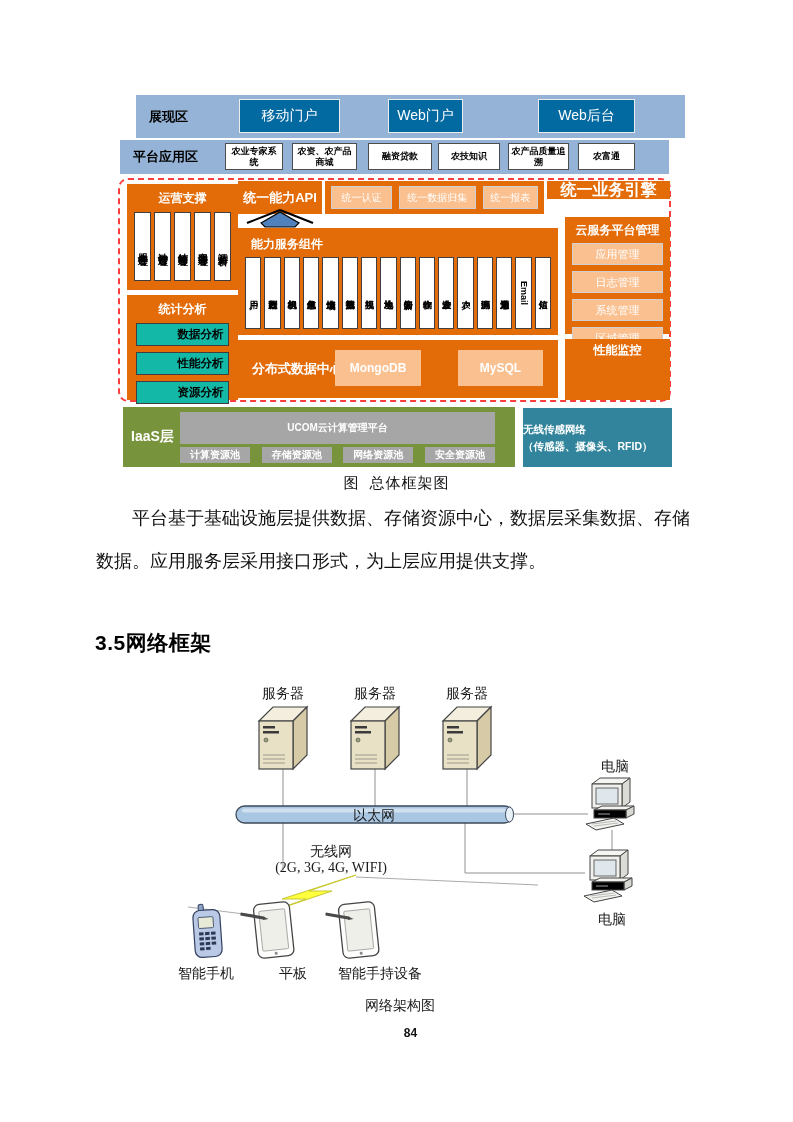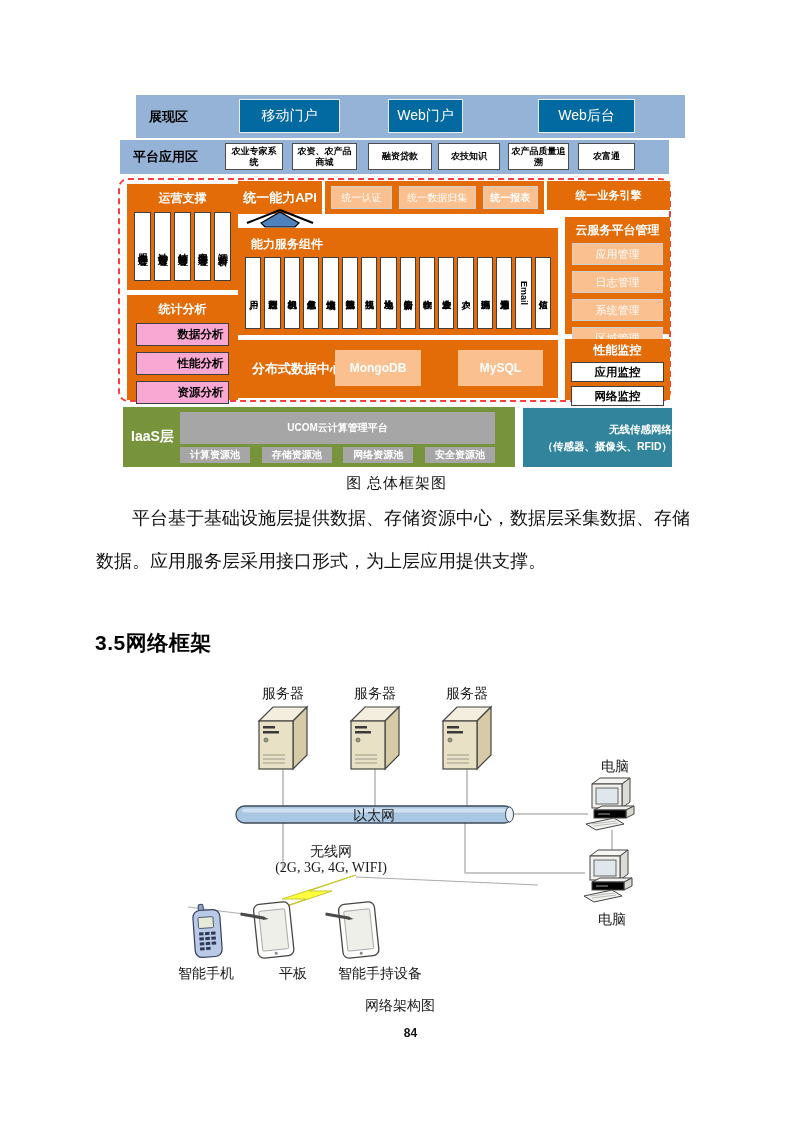--- a/index.html
+++ b/index.html
@@ -37,32 +37,32 @@
 
   #op-support{left:127px;top:184px;width:111px;height:106px;}
   #op-support .panel-title{font-size:12px;padding-top:6px;}
   #op-items{display:flex;gap:3px;padding:5px 7px 0;height:74px;box-sizing:border-box;}
   .vitem{flex:1;background:#fff;border:1px solid #3f3f3f;writing-mode:vertical-rl;
          font-size:10px;display:flex;align-items:center;justify-content:center;
          letter-spacing:1px;font-weight:bold;min-height:0;}
 
   #stats{left:127px;top:295px;width:111px;height:105px;}
   #stats .panel-title{font-size:12px;padding:6px 0 5px;}
-  .hitem{margin:0 9px 6px;height:21px;background:#f9a8d4;border:1px solid #3f3f3f;
+  .hitem{margin:0 9px 6px;height:21px;background:#14b8a6;border:1px solid #3f3f3f;
          font-size:11.5px;font-weight:bold;display:flex;align-items:center;justify-content:center;padding-left:36px;}
 
   #api-box{left:238px;top:181px;width:84px;height:33px;color:#fff;font-weight:bold;font-size:13px;}
   #api-btns{left:325px;top:181px;width:219px;height:33px;display:flex;align-items:center;
             gap:7px;padding:0 6px;box-sizing:border-box;background:#e36c09;position:absolute;}
   .api-btn{height:23px;background:#fac090;border:1px solid #cfcfcf;color:#fff;font-size:10px;
            display:flex;align-items:center;justify-content:center;box-sizing:border-box;}
   #api-btns .api-btn:nth-child(1){width:64px;}
   #api-btns .api-btn:nth-child(2){width:80px;}
-  #api-btns .api-btn:nth-child(3){width:58px;font-weight:bold;}
-  #engine-box{left:547px;top:181px;width:123px;height:29px;color:#fff;font-weight:bold;font-size:11px;}
+  #api-btns .api-btn:nth-child(3){width:58px;}
+  #engine-box{left:547px;top:181px;width:123px;height:18px;color:#fff;font-weight:bold;font-size:16px;}
 
   #arrow-wrap{left:246px;top:206px;width:68px;height:22px;}
 
   #capability{left:238px;top:228px;width:320px;height:107px;}
   #capability .panel-title{position:absolute;left:13px;top:8px;font-size:12px;}
   #cap-items{position:absolute;left:7px;right:7px;top:29px;height:72px;display:flex;gap:3px;}
   .citem{flex:1;background:#fff;border:1px solid #3f3f3f;writing-mode:vertical-rl;
          font-size:9px;font-weight:bold;display:flex;align-items:center;justify-content:center;
          padding:1px 0;min-width:0;}
 
@@ -87,24 +87,24 @@
   #iaas-label{position:absolute;left:8px;top:0;bottom:0;display:flex;align-items:center;
               color:#fff;font-weight:bold;font-size:14px;}
   #iaas-bars{position:absolute;left:57px;top:5px;width:315px;}
   .gray-bar{height:32px;background:#a6a6a6;color:#fff;font-weight:bold;font-size:10px;
             display:flex;align-items:center;justify-content:center;margin-bottom:3px;}
   #pools{display:flex;justify-content:space-between;margin-bottom:3px;}
   .pool{width:70px;height:16px;background:#a6a6a6;color:#fff;font-weight:bold;font-size:10px;
         display:flex;align-items:center;justify-content:center;}
   #sensor{left:523px;top:408px;width:149px;height:59px;background:#31849b;color:#fff;
           font-weight:bold;font-size:10.5px;text-align:center;display:flex;flex-direction:column;
-          align-items:flex-end;justify-content:center;line-height:1.6;}
-
-  
-  #caption1{left:120px;top:474px;width:553px;text-align:center;font-family:Liberation Serif, serif;
+          align-items:flex-start;justify-content:center;line-height:1.6;}
+
+  
+  #caption1{left:120px;top:474px;width:553px;text-align:center;font-family:Liberation Mono, monospace;
             font-size:15px;color:#111;letter-spacing:1px;}
   #para{left:96px;top:497px;width:606px;font-family:"Liberation Serif",serif;font-size:18px;color:#111;}
   .para-line{line-height:43px;white-space:nowrap;}
   .para-line:first-child{text-indent:2em;}
   #heading{left:95px;top:629px;font-size:21px;font-weight:bold;color:#000;letter-spacing:0.5px;}
   #pagenum{left:0;right:0;top:1026px;text-align:center;font-size:12px;font-weight:bold;color:#111;padding-left:28px;}
 
   
   #netsvg{left:160px;top:672px;}
   .netline{stroke:#909090;stroke-width:1;fill:none;}
@@ -214,24 +214,20 @@
     <div>
         <div class="cloud-btn">应用管理</div>
         <div class="cloud-btn">日志管理</div>
         <div class="cloud-btn">系统管理</div>
         <div class="cloud-btn">区域管理</div>
       </div>
   </div>
 
   <div class="panel" id="perf">
     <div class="panel-title">性能监控</div>
-    <div>
-        <div class="perf-btn">应用监控</div>
-        <div class="perf-btn">网络监控</div>
-      </div>
   </div>
 
   <div class="abs" id="iaas">
     <div id="iaas-label">IaaS层</div>
     <div id="iaas-bars">
       <div class="gray-bar">UCOM云计算管理平台</div>
       <div id="pools">
           <div class="pool">计算资源池</div>
           <div class="pool">存储资源池</div>
           <div class="pool">网络资源池</div>

